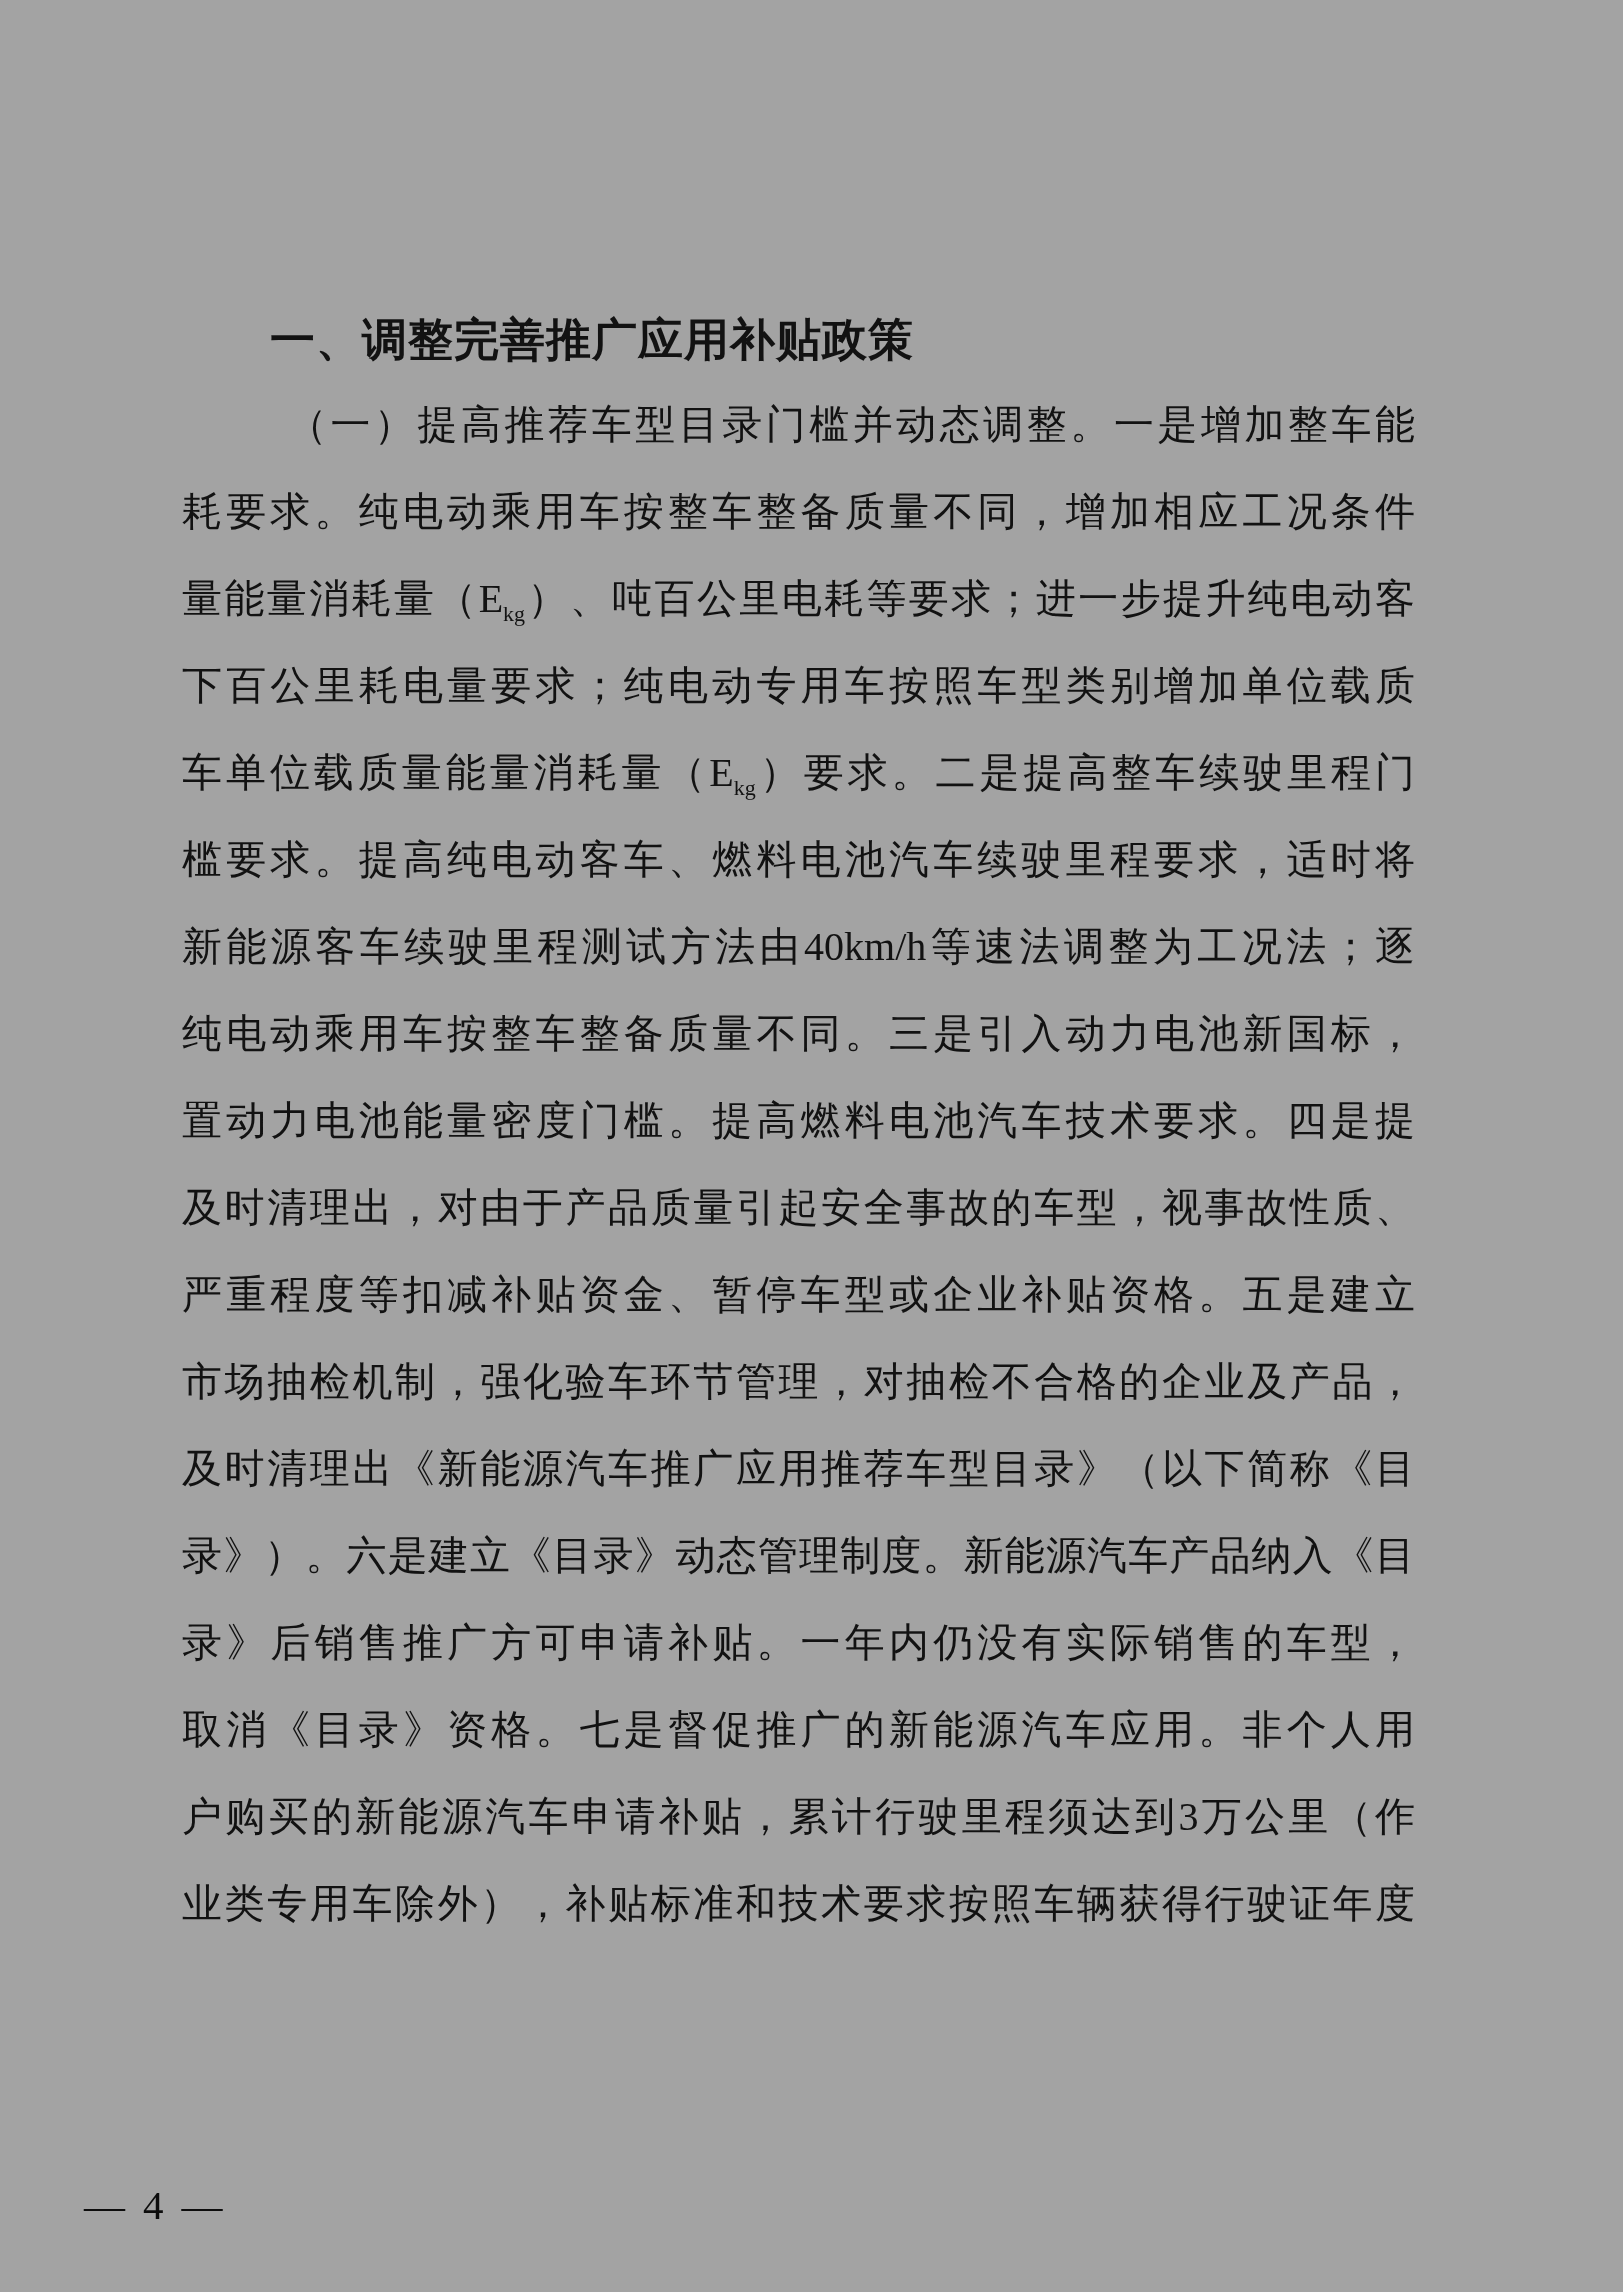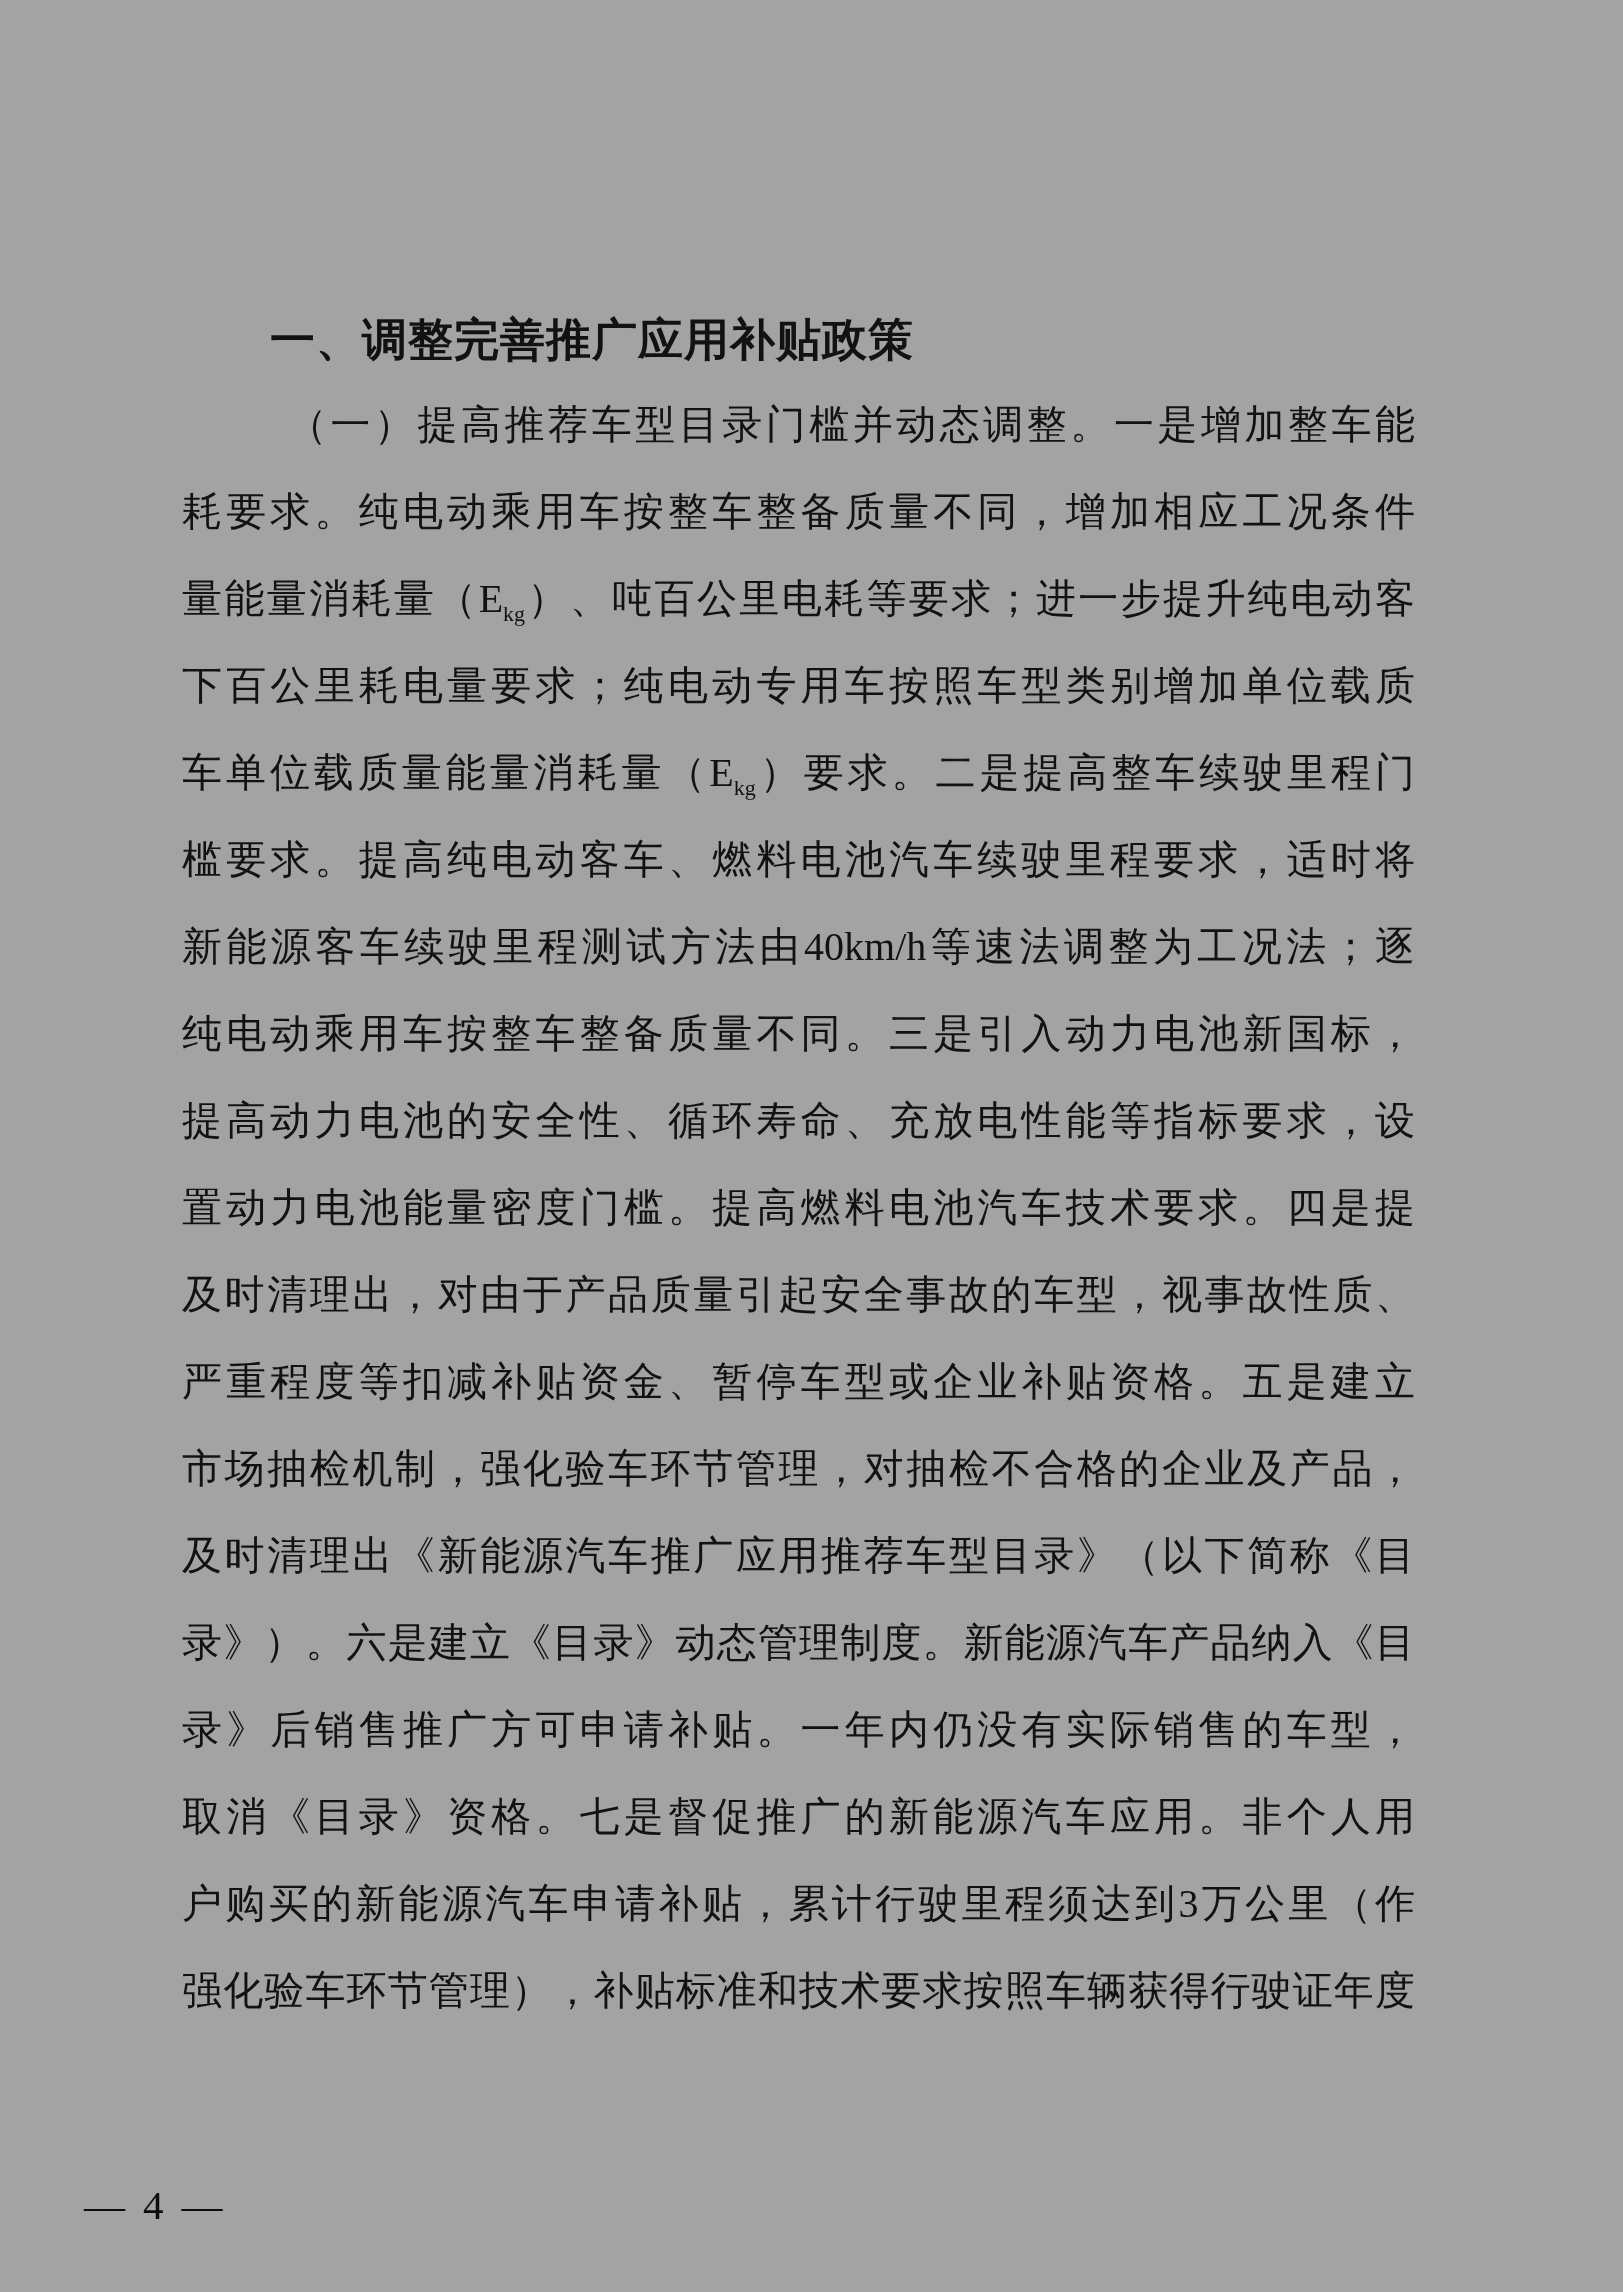--- a/index.html
+++ b/index.html
@@ -68,28 +68,27 @@
 
   <div class="bodytext">
       <div class="line indent"><span>（一）提高推荐车型目录门槛并动态调整。一是增加整车能</span></div>
       <div class="line"><span>耗要求。纯电动乘用车按整车整备质量不同，增加相应工况条件</span></div>
       <div class="line"><span>量能量消耗量（E</span><sub>kg</sub><span>）、吨百公里电耗等要求；进一步提升纯电动客</span></div>
       <div class="line"><span>下百公里耗电量要求；纯电动专用车按照车型类别增加单位载质</span></div>
       <div class="line"><span>车单位载质量能量消耗量（E</span><sub>kg</sub><span>）要求。二是提高整车续驶里程门</span></div>
       <div class="line"><span>槛要求。提高纯电动客车、燃料电池汽车续驶里程要求，适时将</span></div>
       <div class="line"><span>新能源客车续驶里程测试方法由40km/h等速法调整为工况法；逐</span></div>
       <div class="line"><span>纯电动乘用车按整车整备质量不同。三是引入动力电池新国标，</span></div>
-      <div class="line"><span>提高动力电池的安全性、循环寿命、充放电性能等指标要求，设</span></div>
       <div class="line"><span>置动力电池能量密度门槛。提高燃料电池汽车技术要求。四是提</span></div>
       <div class="line"><span>及时清理出，对由于产品质量引起安全事故的车型，视事故性质、</span></div>
       <div class="line"><span>严重程度等扣减补贴资金、暂停车型或企业补贴资格。五是建立</span></div>
       <div class="line"><span>市场抽检机制，强化验车环节管理，对抽检不合格的企业及产品，</span></div>
       <div class="line"><span>及时清理出《新能源汽车推广应用推荐车型目录》（以下简称《目</span></div>
       <div class="line"><span>录》）。六是建立《目录》动态管理制度。新能源汽车产品纳入《目</span></div>
       <div class="line"><span>录》后销售推广方可申请补贴。一年内仍没有实际销售的车型，</span></div>
       <div class="line"><span>取消《目录》资格。七是督促推广的新能源汽车应用。非个人用</span></div>
       <div class="line"><span>户购买的新能源汽车申请补贴，累计行驶里程须达到3万公里（作</span></div>
-      <div class="line"><span>强化验车环节管理），补贴标准和技术要求按照车辆获得行驶证年度</span></div>
+      <div class="line"><span>业类专用车除外），补贴标准和技术要求按照车辆获得行驶证年度</span></div>
     </div>
 
   <div class="pagenum">— 4 —</div>
 </div>
 
 
 </body></html>

